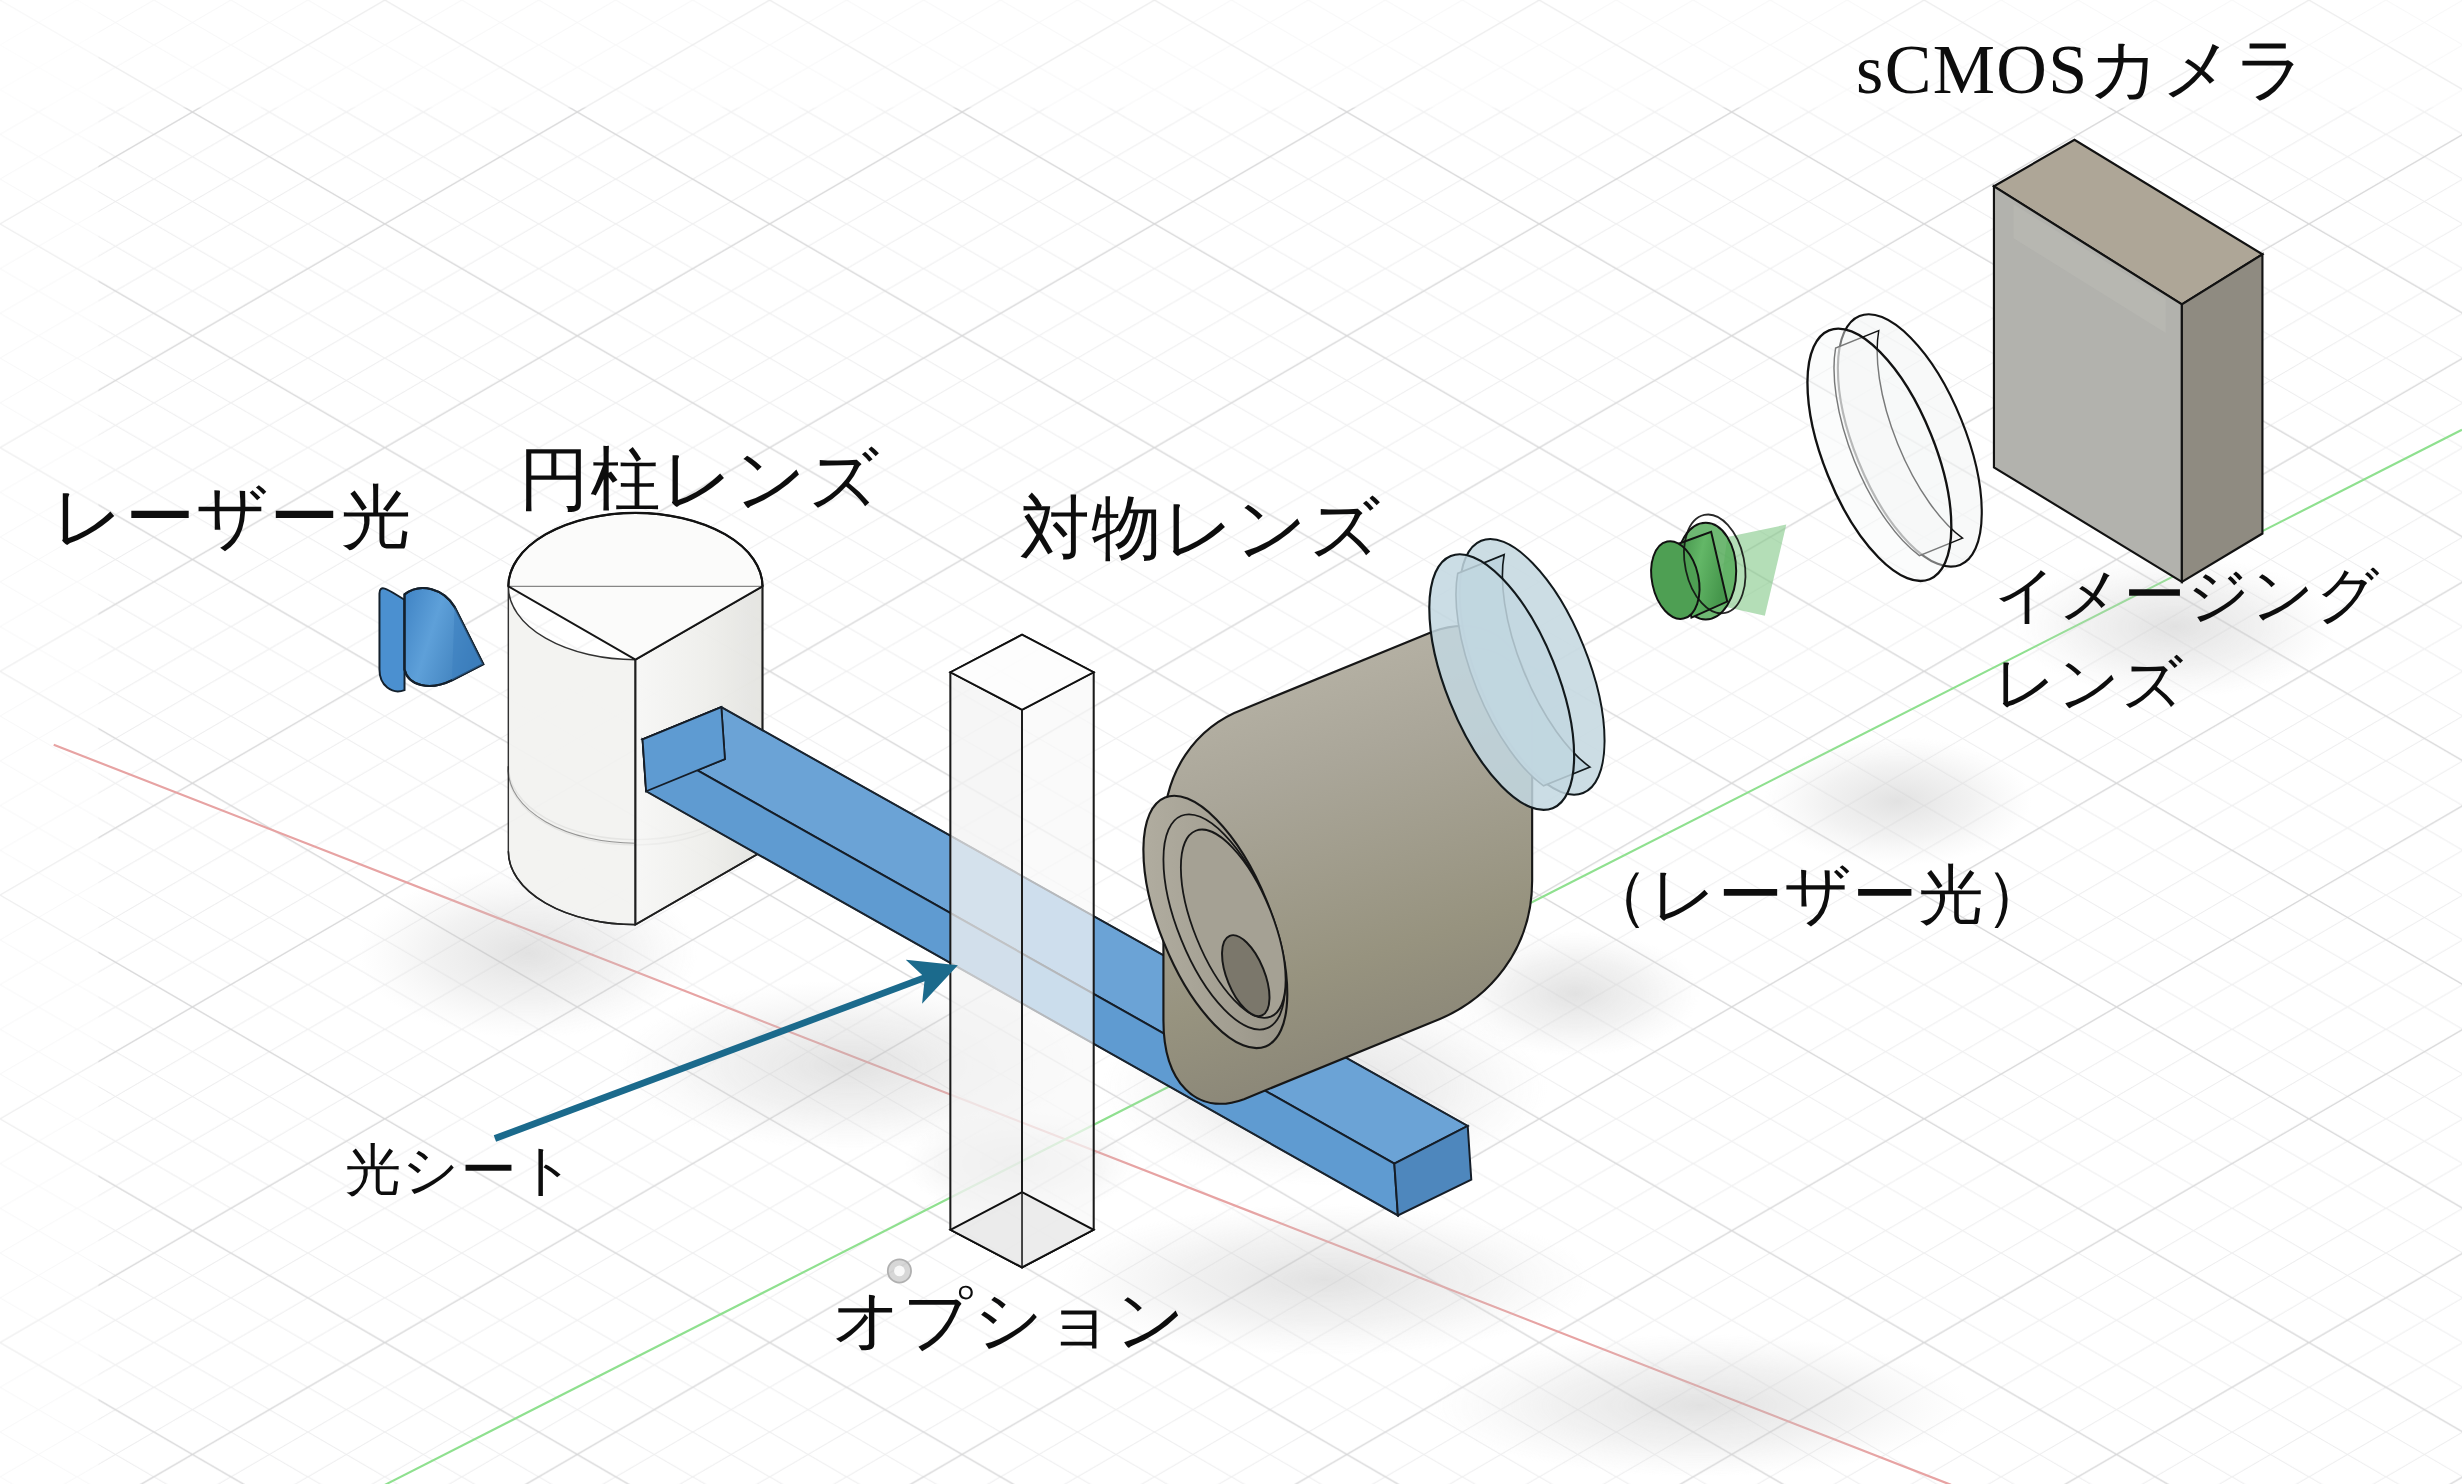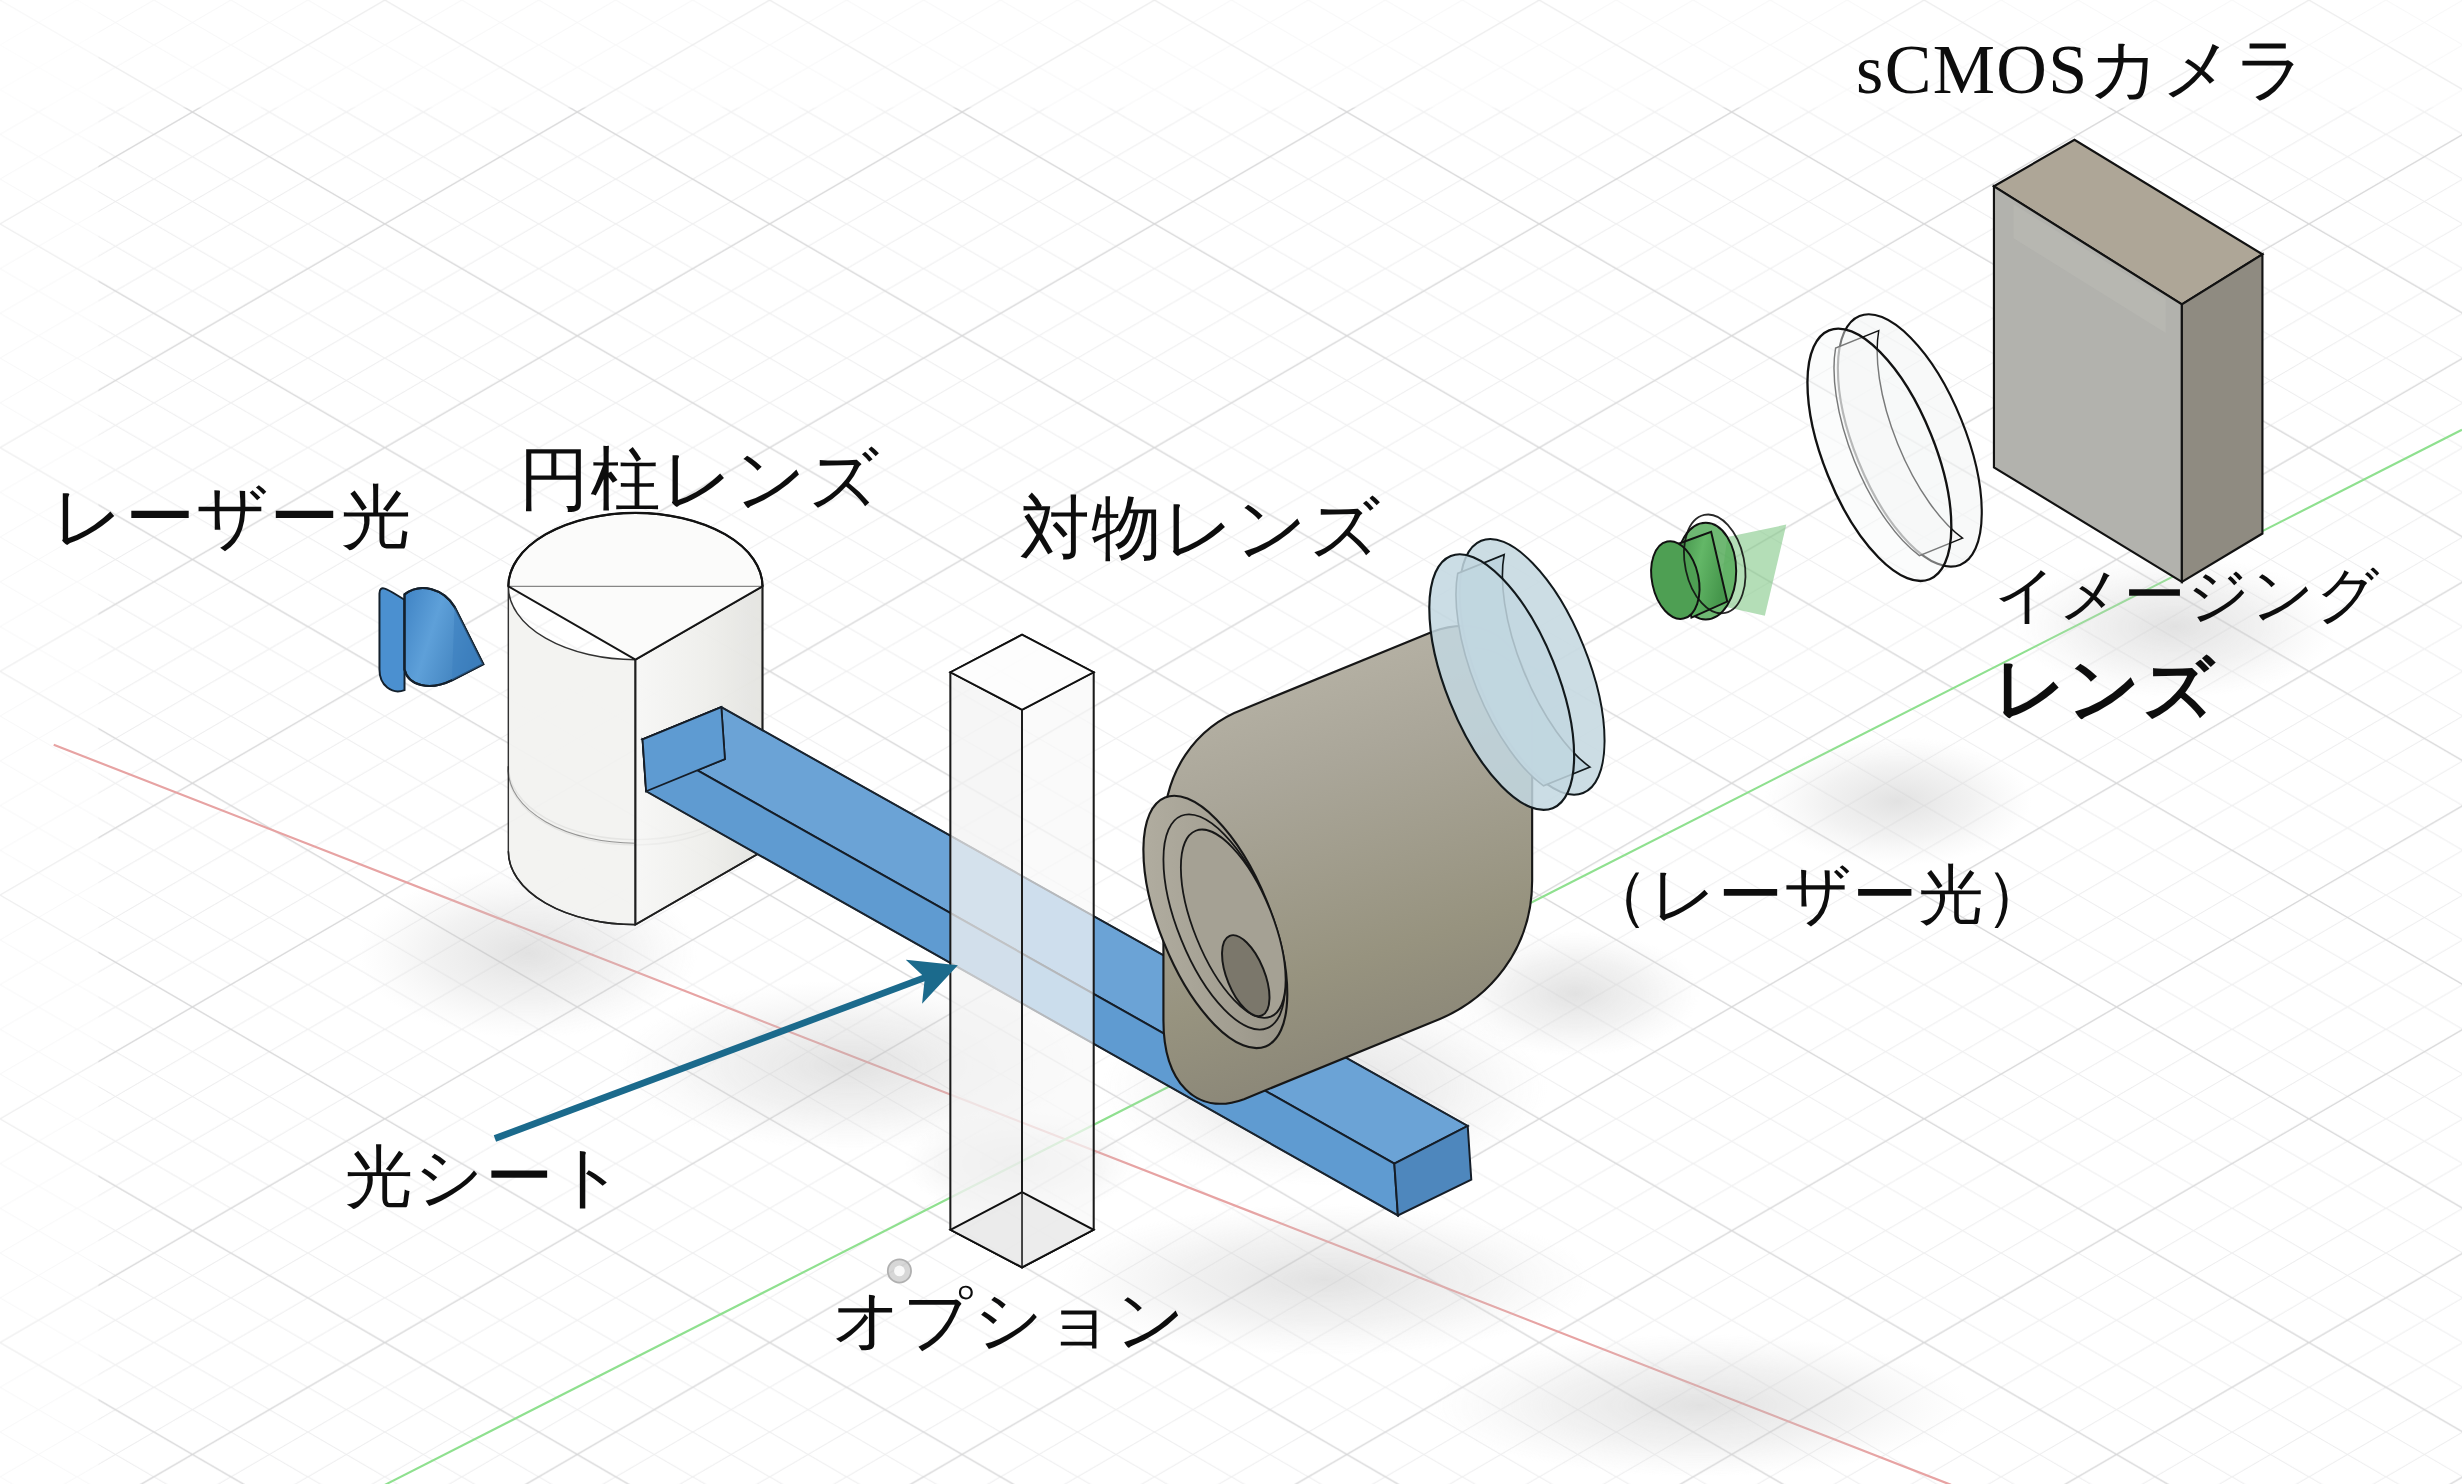--- a/index.html
+++ b/index.html
@@ -226,22 +226,22 @@
 
   <div class="label" style="left:52px;top:477px;font-size:70px;">レーザー光</div>
 
   <div class="label" style="left:1020px;top:488px;font-size:70px;">対物レンズ</div>
 
   <div class="label" style="left:519px;top:439px;font-size:70px;">円柱レンズ</div>
 
   <div class="label" style="left:1856px;top:9px;font-size:70px;margin-top:20px;">sCMOSカメラ</div>
 
   <div class="label" style="left:1994px;top:559px;font-size:62px;text-align:center;">イメージング</div>
-  <div class="label" style="left:1994px;top:648px;font-size:71px;font-weight:bold;">レンズ</div>
+  <div class="label" style="left:1994px;top:648px;font-size:61px;">レンズ</div>
 
   <div class="label" style="left:1584px;top:857px;font-size:65px;">（レーザー光）</div>
 
-  <div class="label" style="left:345px;top:1137px;font-size:68px;">光シート</div>
+  <div class="label" style="left:345px;top:1137px;font-size:56px;">光シート</div>
 
   <div class="label" style="left:832px;top:1280px;font-size:68px;">オプション</div>
 
 </div>
 
 
 </body></html>

